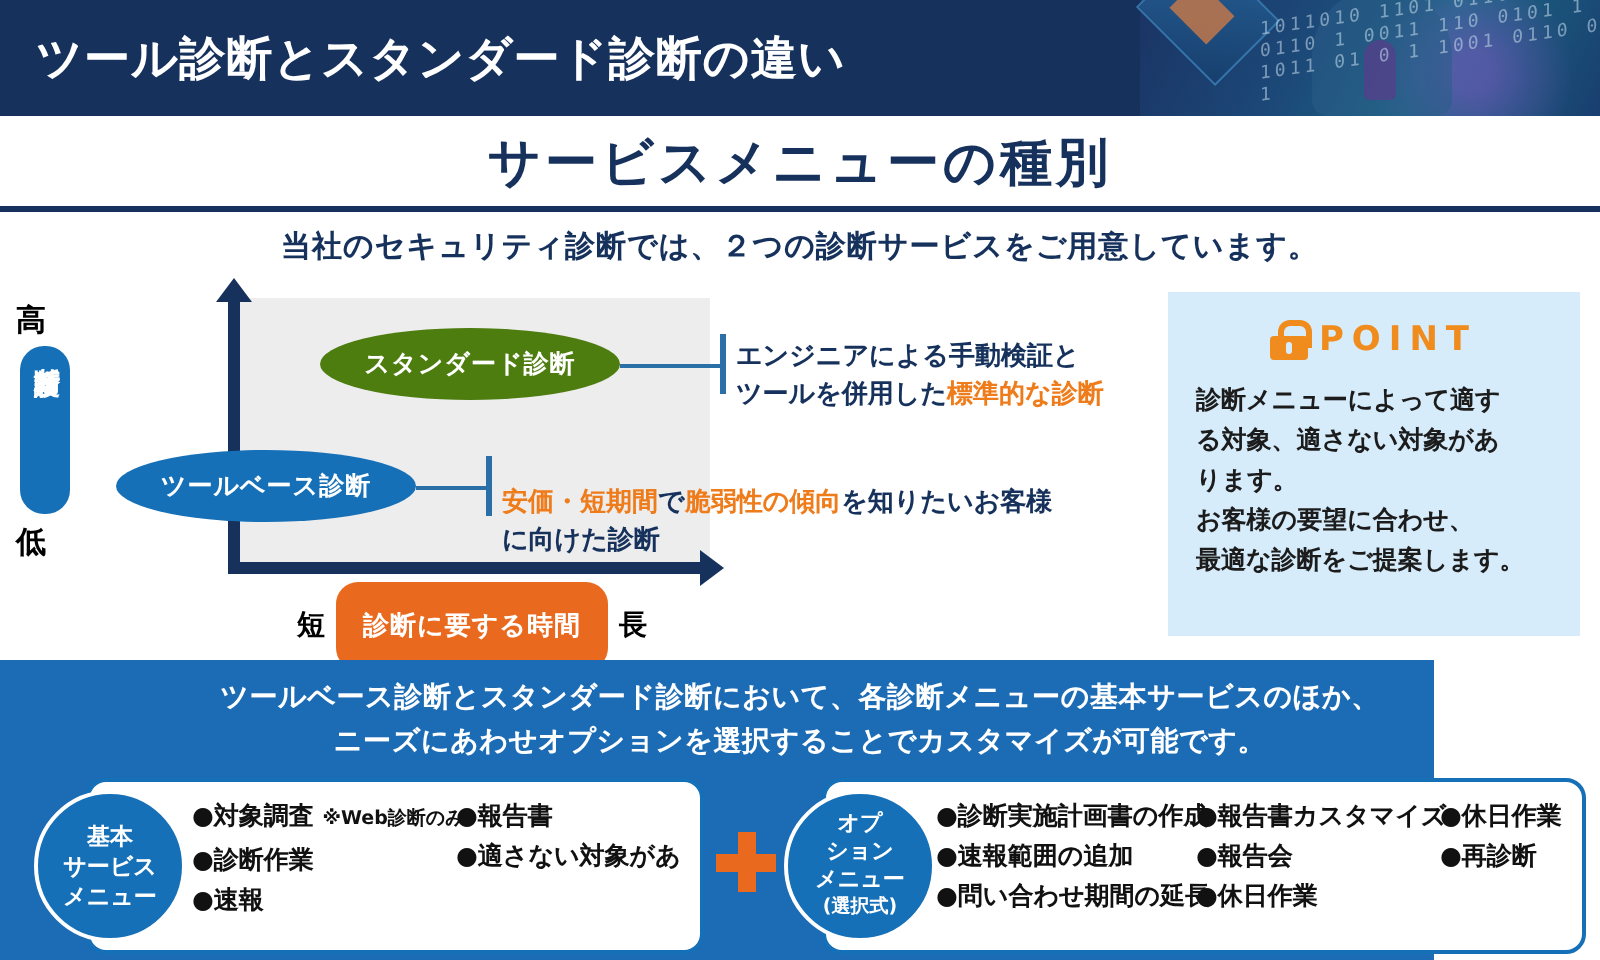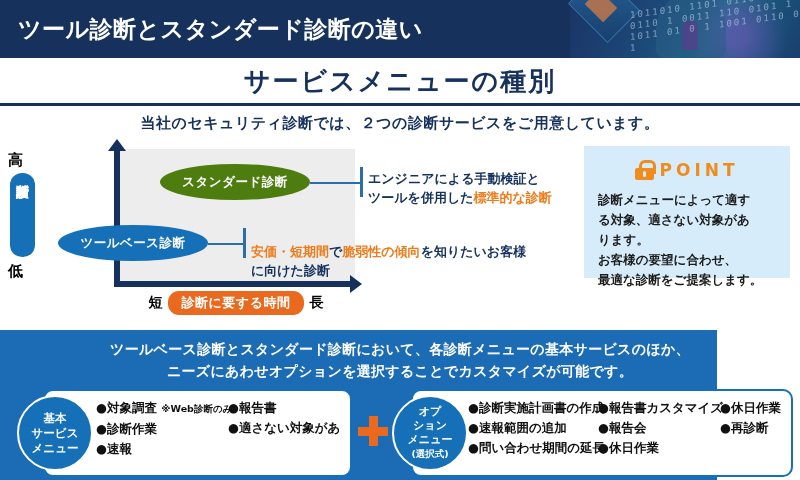--- a/index.html
+++ b/index.html
@@ -122,26 +122,26 @@
   .desc-t{left:251px;top:97px;width:320px;}
   .hl{color:#ef7c1b;}
 
   .x-row{
     position:absolute;left:118px;top:146px;width:236px;
     display:flex;align-items:center;justify-content:center;gap:5px;
   }
   .x-short,.x-long{font-size:14px;font-weight:bold;color:#000;}
   .x-pill{
     background:#e9691e;color:#fff;border-radius:11px;
-    font-size:13px;font-weight:bold;padding:3px 14px;letter-spacing:.5px;
+    font-size:13px;font-weight:bold;padding:13px 14px;letter-spacing:.5px;
   }
 
   
   .point{
-    position:absolute;left:584px;top:146px;width:206px;height:132px;
+    position:absolute;left:584px;top:146px;width:206px;height:172px;
     background:#d6ecfa;
   }
   .point-head{
     position:absolute;left:0;top:14px;width:206px;
     display:flex;align-items:center;justify-content:center;gap:5px;
   }
   .lock-ico{position:relative;width:19px;height:20px;}
   .lock-ico .shackle{
     position:absolute;left:4px;top:0;width:11px;height:11px;
     border:3px solid #f08b1d;border-bottom:none;border-radius:6px 6px 0 0;

